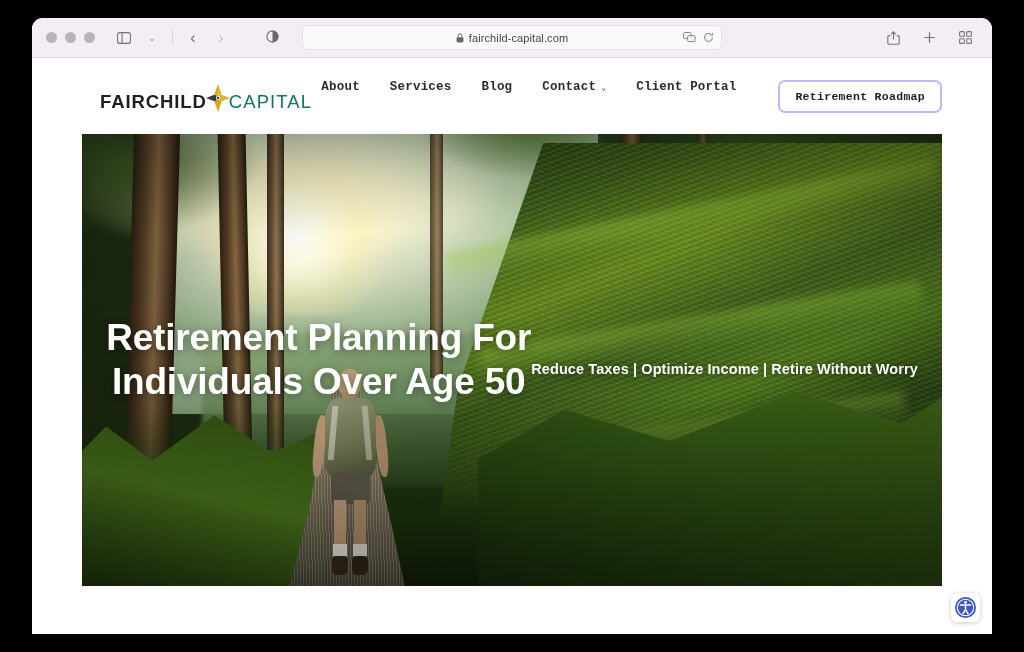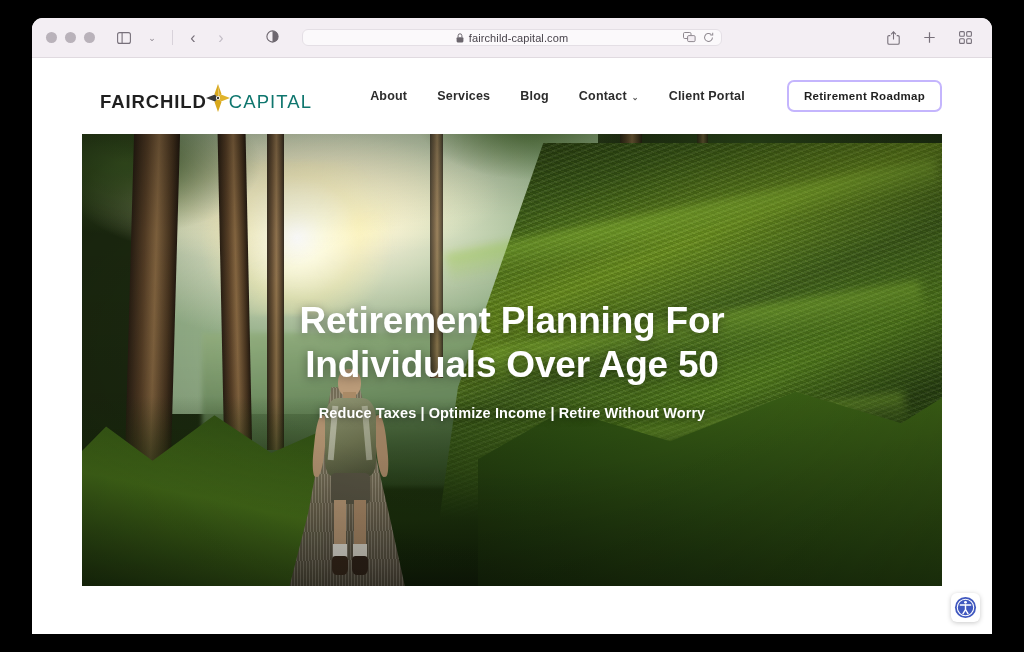--- a/index.html
+++ b/index.html
@@ -48,21 +48,21 @@
 
   .arrow-glyph { font-size: 16px; font-weight: 400; line-height: 1; }
 
   
   .url-wrap {
     position: absolute;
     left: 50%; transform: translateX(-50%);
     width: 420px;
   }
   .url-bar {
-    height: 17px;
+    height: 25px;
     background: #fbf9fb;
     border: 1px solid #e4dfe5;
     border-radius: 6px;
     display: flex;
     align-items: center;
     justify-content: center;
     position: relative;
   }
   .url-text {
     font-size: 11px;
@@ -103,21 +103,21 @@
     font-size: 18.5px; font-weight: bold; letter-spacing: 0.9px;
     color: #1f1f1f;
   }
   .logo-mark { width: 26px; height: 30px; margin: 0 -2px; position: relative; }
   .logo-word2 {
     font-size: 18.5px; font-weight: 400; letter-spacing: 1.1px;
     color: #0f766e;
   }
 
   
-  .nav { margin-left: auto; display: flex; align-items: center; gap: 30px; }
+  .nav { margin-left: auto; display: flex; align-items: flex-start; gap: 30px; font-family: Liberation Mono, monospace; }
   .nav-item {
     font-size: 12.5px; font-weight: bold; color: #2c2c2c;
     letter-spacing: 0.2px;
     display: flex; align-items: center; gap: 5px;
     white-space: nowrap;
   }
   .nav-caret { font-size: 8px; color: #555; position: relative; top: 1px; }
   .nav-cta {
     margin-left: 12px;
     border: 2px solid #c4b5fd;
@@ -265,21 +265,21 @@
   .hero-vignette {
     position: absolute; inset: 0;
     background:
       radial-gradient(ellipse 78% 70% at 50% 46%, rgba(0,0,0,0) 40%, rgba(0,0,0,0.30) 100%),
       linear-gradient(180deg, rgba(0,0,0,0.10) 0%, rgba(0,0,0,0) 22%, rgba(0,0,0,0.18) 100%);
   }
 
   
   .hero-content {
     position: absolute; inset: 0;
-    display: flex; flex-direction: column;
+    display: flex; 
     align-items: center; justify-content: center;
     text-align: center;
   }
   .hero-title {
     font-size: 37px;
     line-height: 1.18;
     font-weight: bold;
     color: #ffffff;
     letter-spacing: -0.2px;
     text-shadow: 0 2px 10px rgba(0,0,0,0.38);

